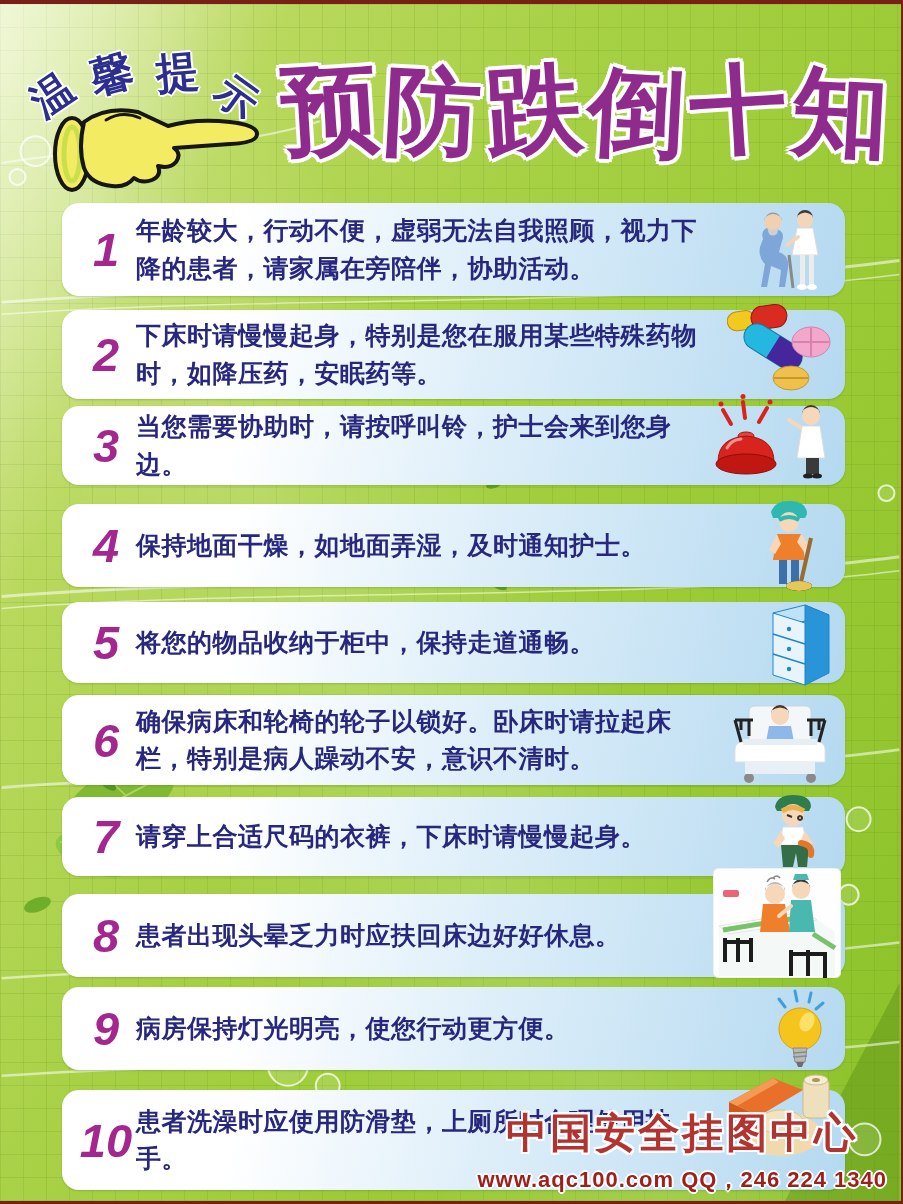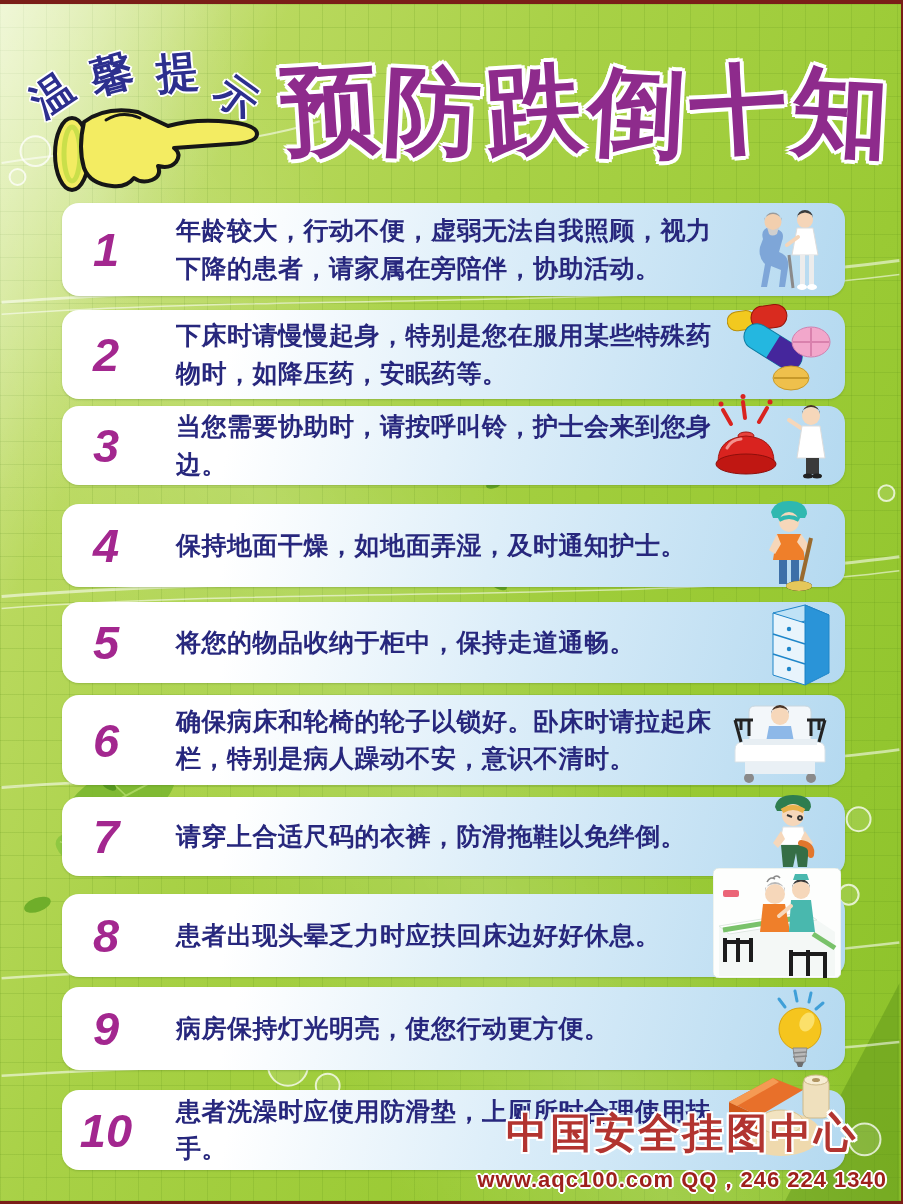--- a/index.html
+++ b/index.html
@@ -56,27 +56,27 @@
   }
   .r1{ top:199px; height:93px; }
   .r2{ top:306px; height:89px; }
   .r3{ top:402px; height:79px; }
   .r4{ top:500px; height:83px; }
   .r5{ top:598px; height:81px; }
   .r6{ top:691px; height:90px; }
   .r7{ top:793px; height:79px; }
   .r8{ top:890px; height:83px; }
   .r9{ top:983px; height:83px; }
-  .r10{ top:1086px; height:80px; }
+  .r10{ top:1086px; height:100px; }
   .num{
     flex:0 0 60px; text-align:center; font-style:italic; font-weight:bold;
     font-size:47px; color:#a3278f; line-height:1;
   }
   .txt{
-    font-weight:bold; font-size:25px; line-height:1.5; color:#27277d; letter-spacing:0.5px;margin-left:40px;
+    font-weight:bold; font-size:25px; line-height:1.5; color:#27277d; letter-spacing:0.5px;
   }
   .icon-wrap{ position:absolute; right:10px; top:50%; transform:translateY(-50%); }
   .icon-wrap svg{ display:block; }
   .iw-pills{ top:-14px; transform:none; right:6px; }
   .iw-bell{ top:-12px; transform:none; right:2px; }
   .iw-clean{ top:-6px; transform:none; right:22px; }
   .iw-scene{ top:-26px; transform:none; right:4px; }
   .iw-bath{ top:-30px; transform:none; right:6px; }
 
   
@@ -286,21 +286,21 @@
           </g>
           <circle cx="24" cy="82" r="5" fill="#8a8a8a"></circle>
           <circle cx="86" cy="82" r="5" fill="#8a8a8a"></circle>
           <rect x="20" y="66" width="70" height="12" fill="#e9f0f5"></rect>
         </svg>
       </div>
     </section>
 
     <section class="row r7">
       <div class="num">7</div>
-      <p class="txt">请穿上合适尺码的衣裤，防滑拖鞋以免绊倒。</p>
+      <p class="txt">请穿上合适尺码的衣裤，下床时请慢慢起身。</p>
       <div class="icon-wrap">
         <svg width="78" height="92" viewBox="0 0 78 92">
           <path d="M18,16 Q20,4 36,4 Q54,4 54,16 L52,20 L20,20 Z" fill="#2e7d4f"></path>
           <circle cx="36" cy="24" r="11" fill="#f6d7ba"></circle>
           <path d="M25,20 q11,-7 22,0" fill="none" stroke="#e8b14a" stroke-width="5"></path>
           <path d="M30,24 l5,2 M43,25 a2,2 0 1,0 0.1,0" stroke="#333" stroke-width="2" fill="none"></path>
           <path d="M26,36 h20 l4,18 h-28 z" fill="#ffffff" stroke="#e0e0e0"></path>
           <path d="M24,40 l-8,12 5,5 7,-9 z" fill="#f6d7ba"></path>
           <path d="M48,40 l8,12 -5,5 -7,-9 z" fill="#f6d7ba"></path>
           <path d="M24,54 h28 l-2,22 -9,0 -2,-14 -3,14 -10,0 z" fill="#356e46"></path>

